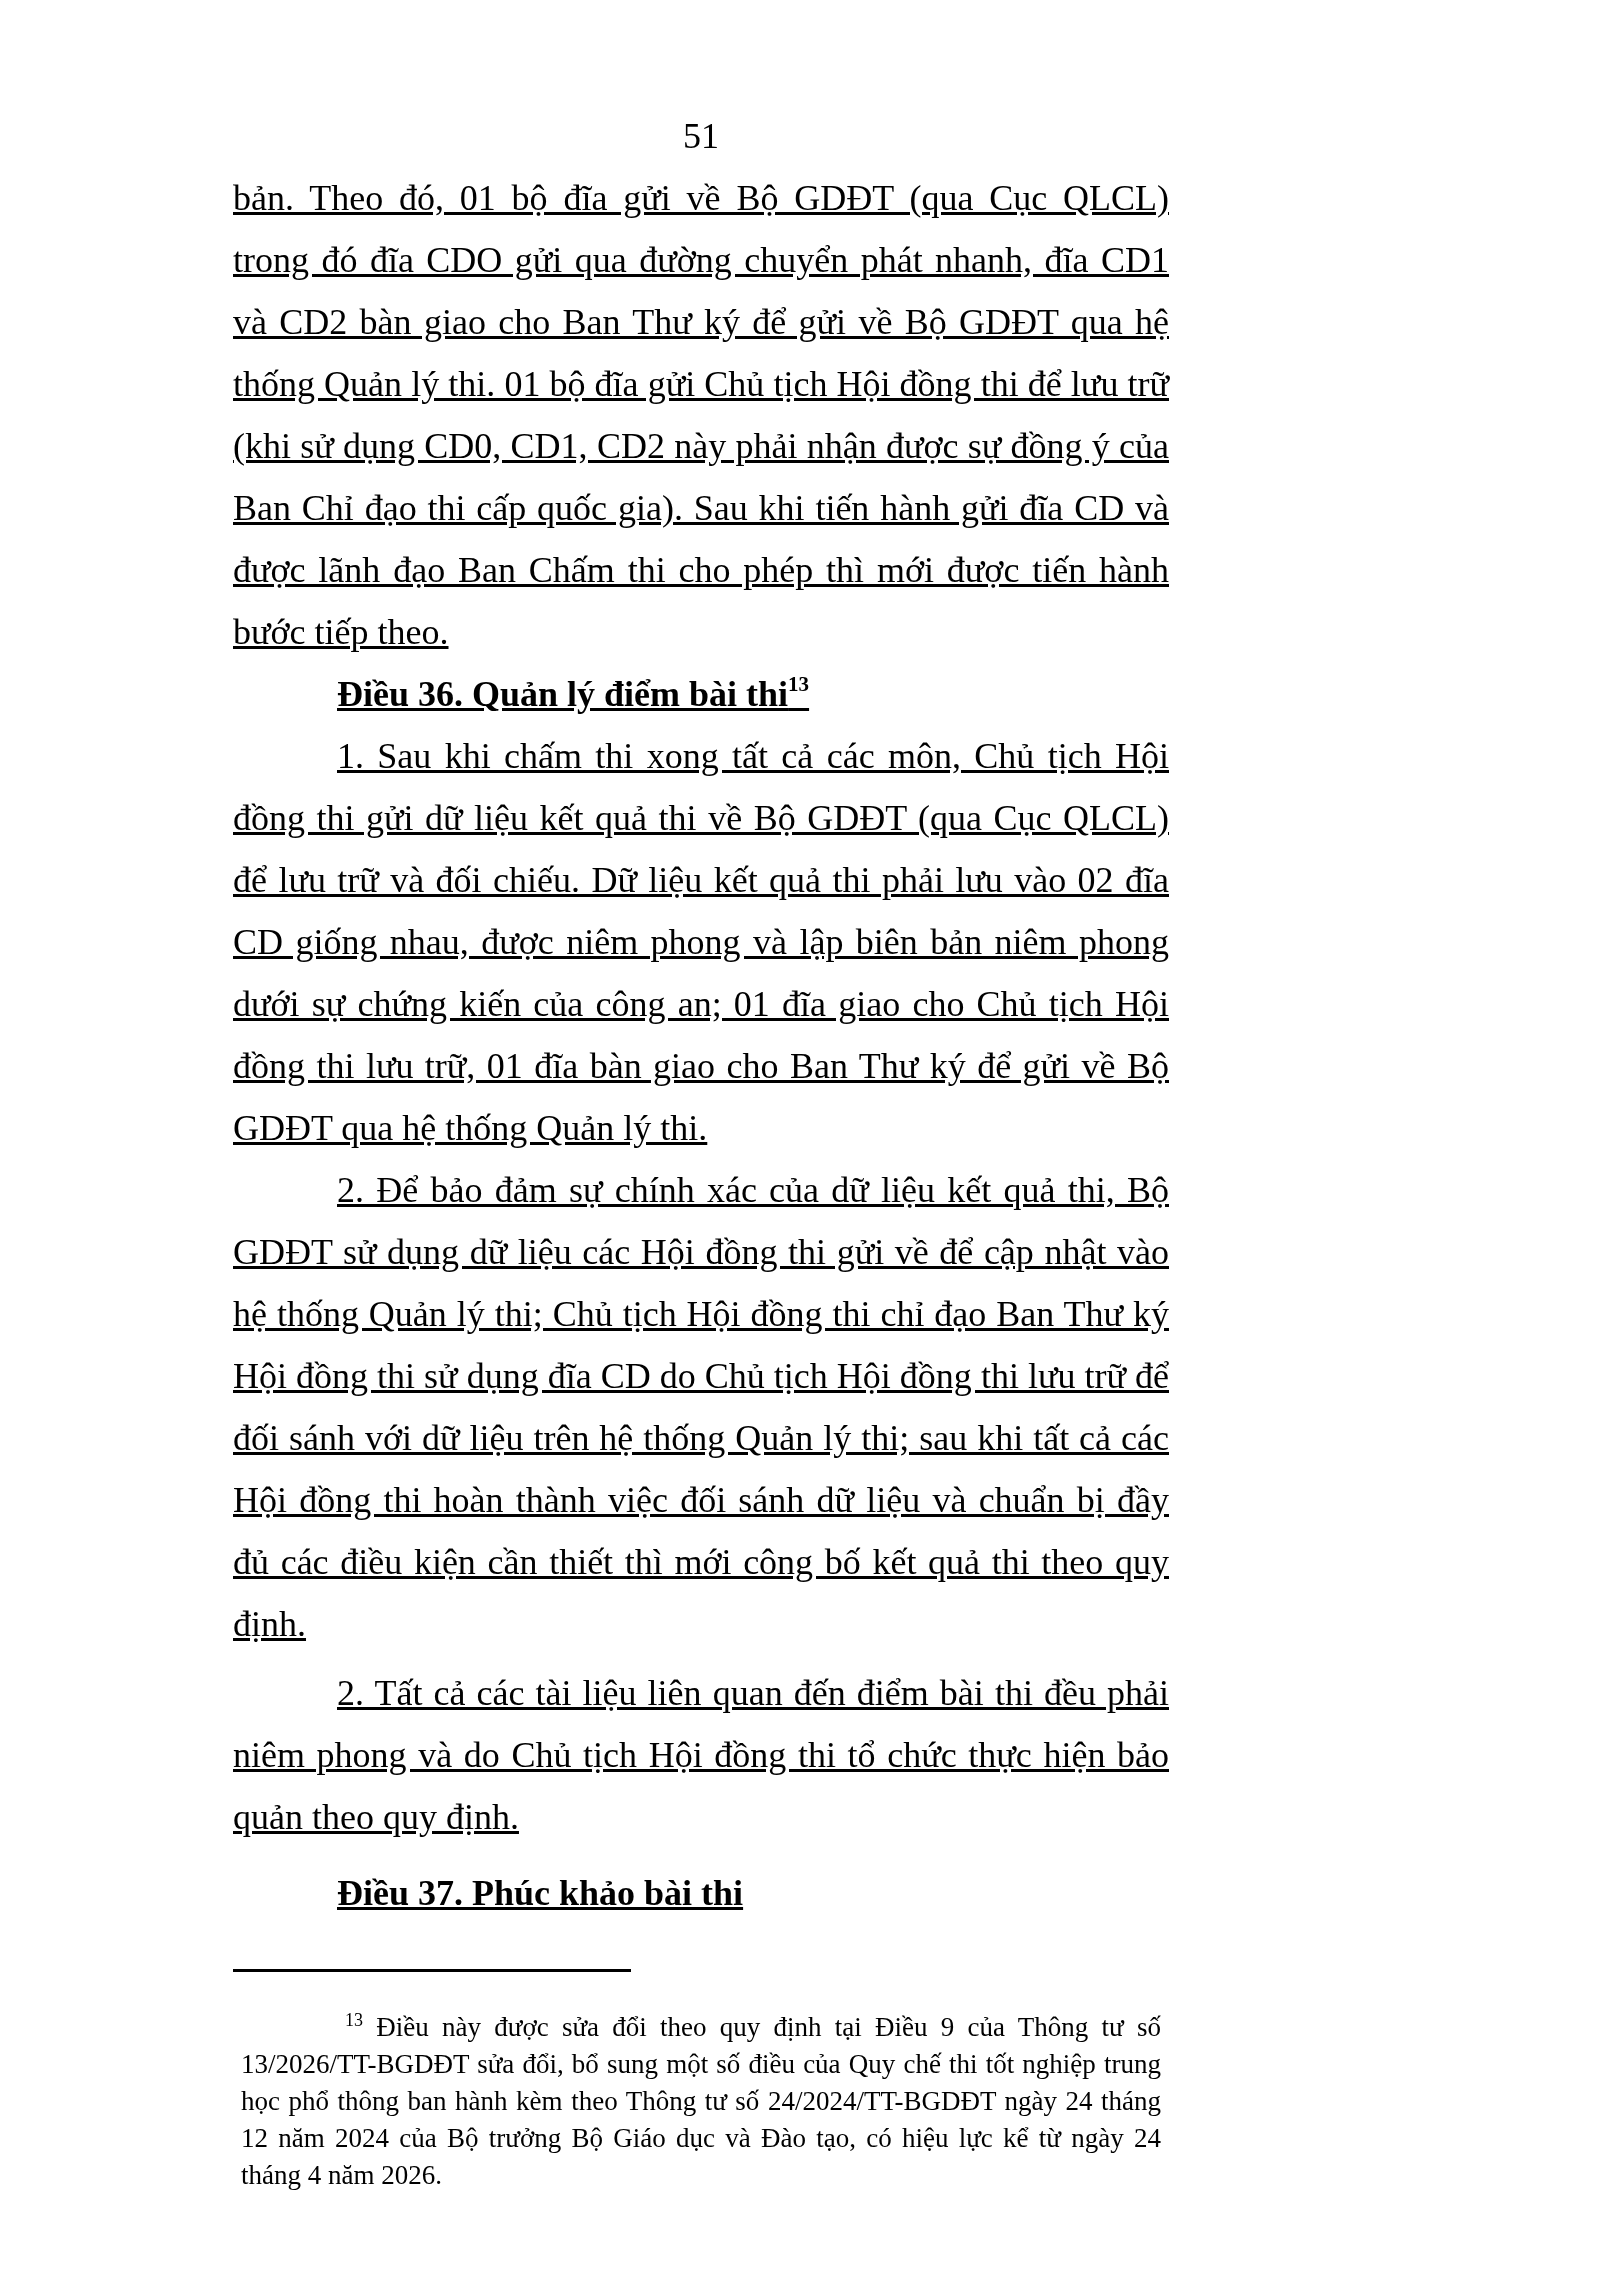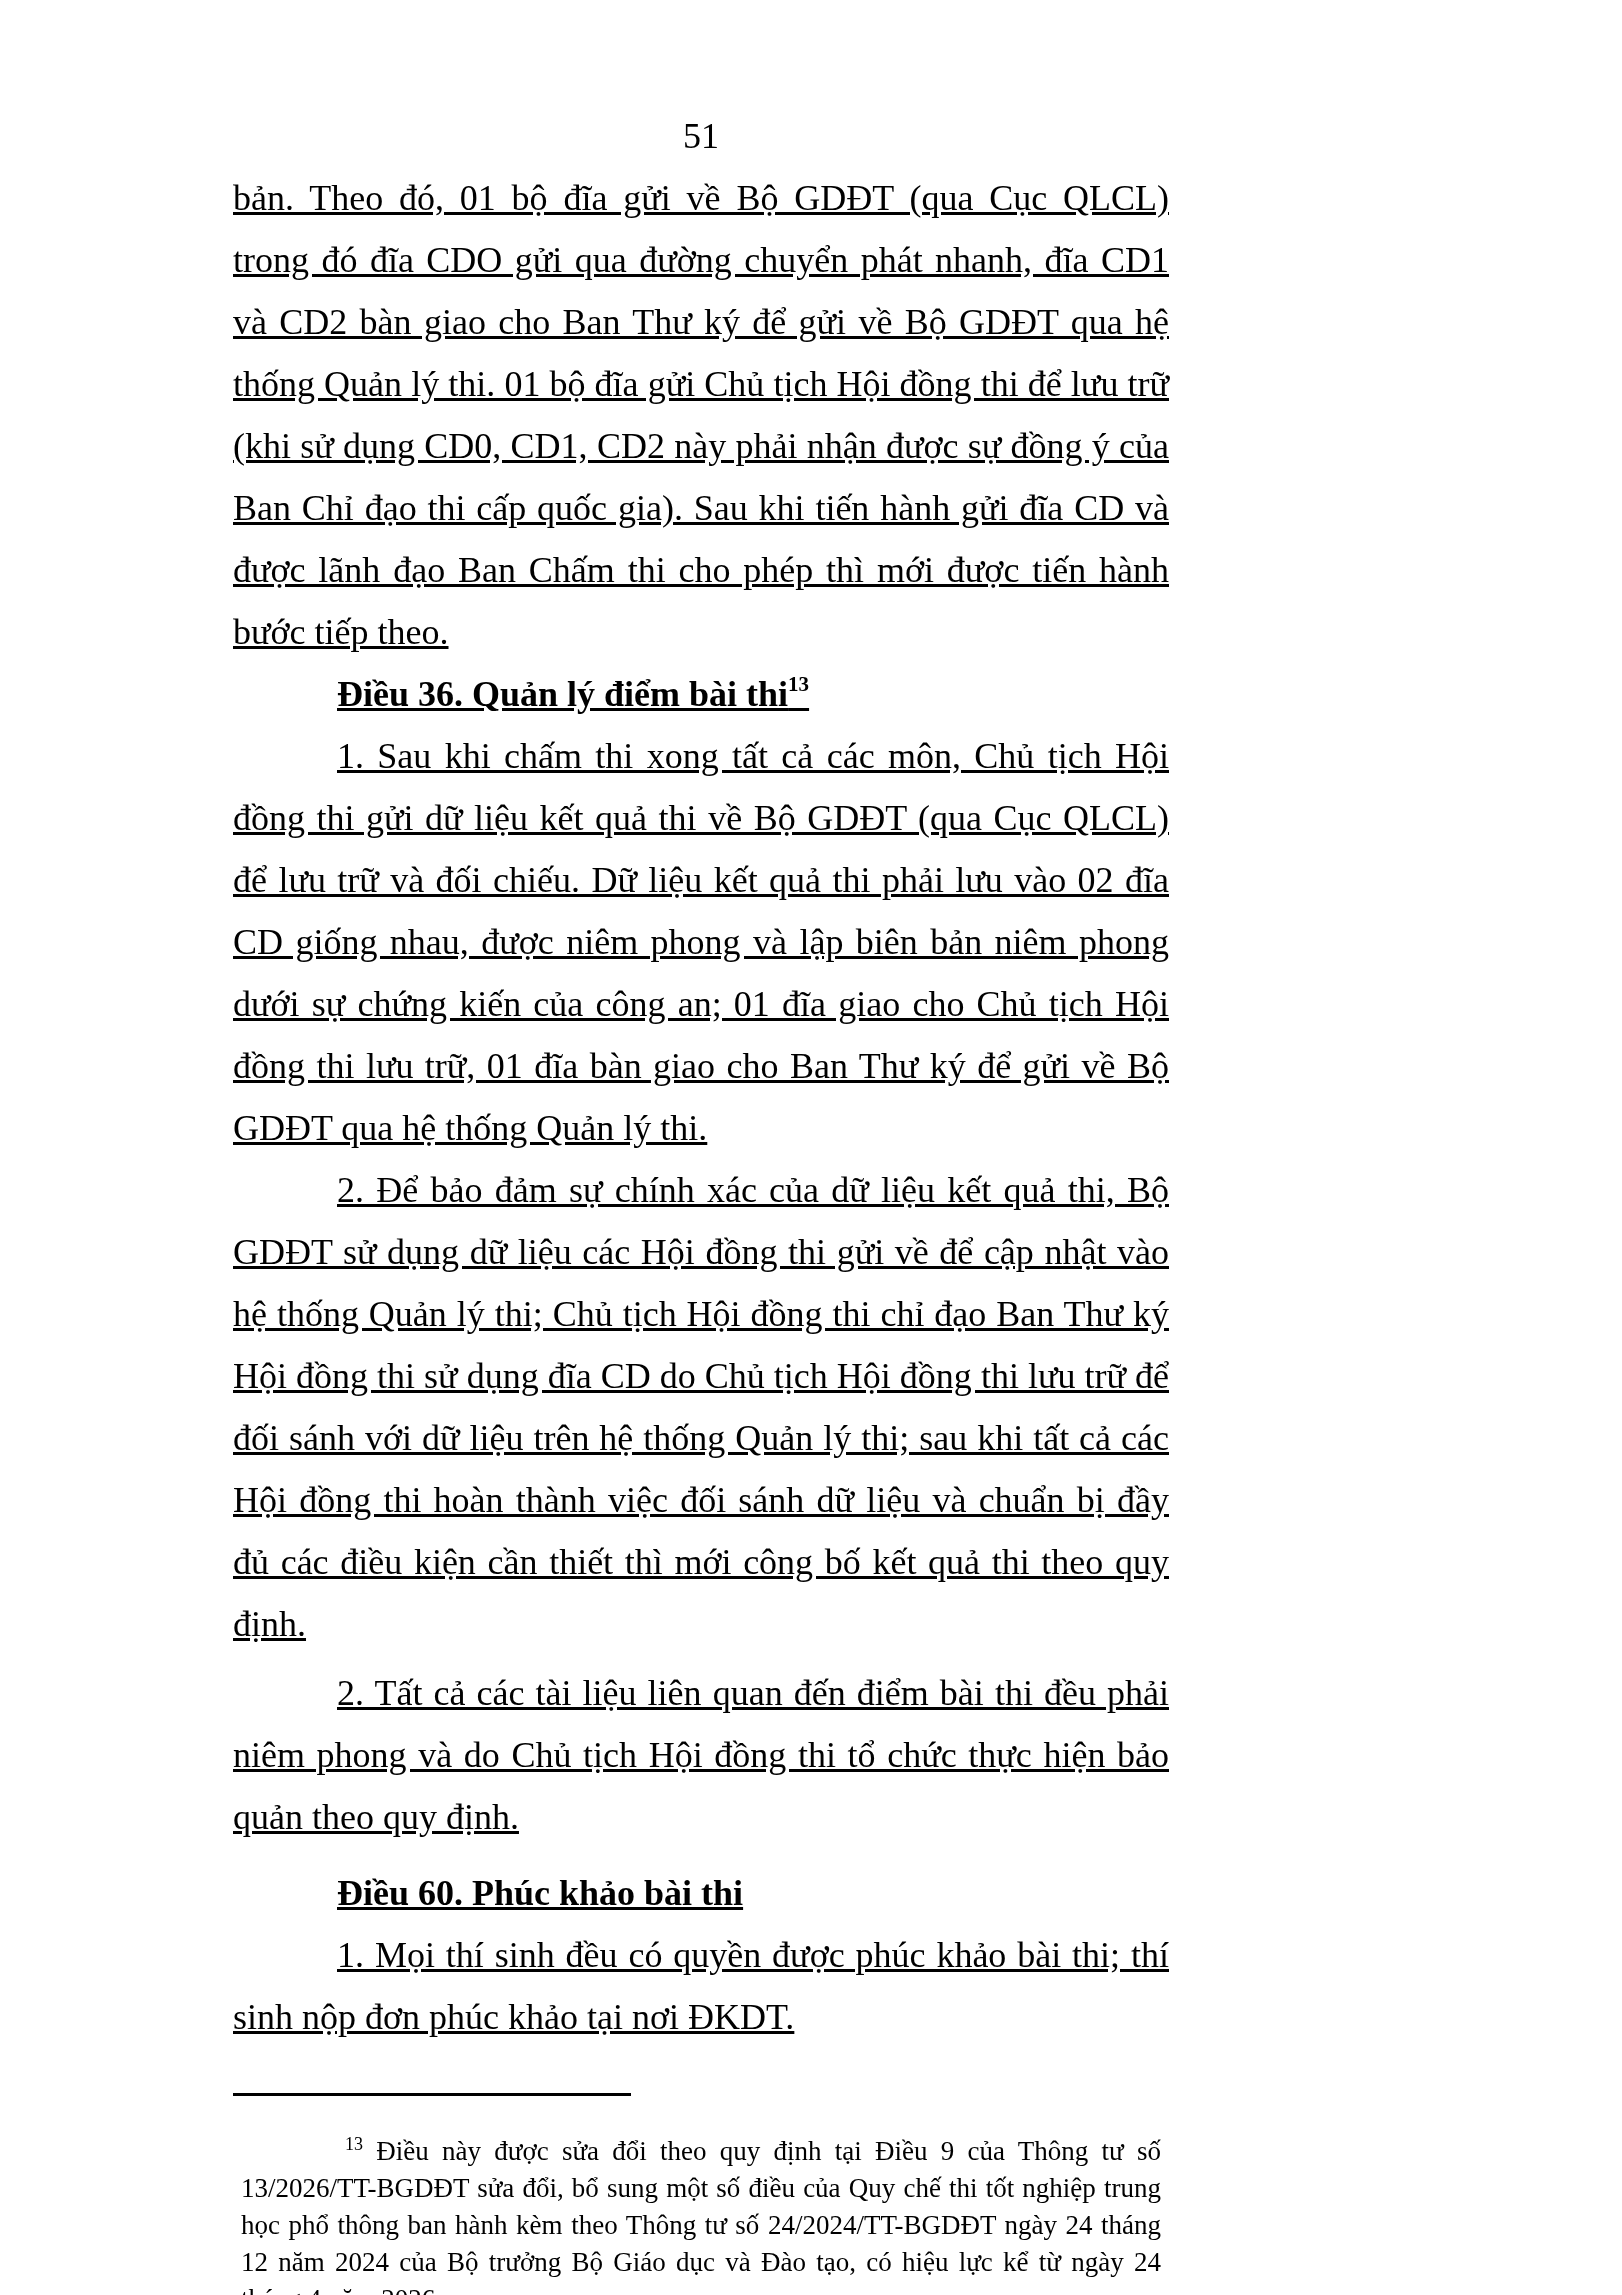--- a/index.html
+++ b/index.html
@@ -73,23 +73,22 @@
 
     <p class="block heading"><span>Điều 36. Quản lý điểm bài thi</span><sup class="fn-ref">13</sup></p>
 
     <p class="block para"><span>1. Sau khi chấm thi xong tất cả các môn, Chủ tịch Hội đồng thi gửi dữ liệu kết quả thi về Bộ GDĐT (qua Cục QLCL) để lưu trữ và đối chiếu. Dữ liệu kết quả thi phải lưu vào 02 đĩa CD giống nhau, được niêm phong và lập biên bản niêm phong dưới sự chứng kiến của công an; 01 đĩa giao cho Chủ tịch Hội đồng thi lưu trữ, 01 đĩa bàn giao cho Ban Thư ký để gửi về Bộ GDĐT qua hệ thống Quản lý thi.</span></p>
 
     <p class="block para"><span>2. Để bảo đảm sự chính xác của dữ liệu kết quả thi, Bộ GDĐT sử dụng dữ liệu các Hội đồng thi gửi về để cập nhật vào hệ thống Quản lý thi; Chủ tịch Hội đồng thi chỉ đạo Ban Thư ký Hội đồng thi sử dụng đĩa CD do Chủ tịch Hội đồng thi lưu trữ để đối sánh với dữ liệu trên hệ thống Quản lý thi; sau khi tất cả các Hội đồng thi hoàn thành việc đối sánh dữ liệu và chuẩn bị đầy đủ các điều kiện cần thiết thì mới công bố kết quả thi theo quy định.</span></p>
 
 
     <p class="block para mt8"><span>2. Tất cả các tài liệu liên quan đến điểm bài thi đều phải niêm phong và do Chủ tịch Hội đồng thi tổ chức thực hiện bảo quản theo quy định.</span></p>
 
-    <p class="block heading mt18"><span>Điều 60. Phúc khảo bài thi</span></p>
+    <p class="block heading mt18"><span>Điều 37. Phúc khảo bài thi</span></p>
 
-    <p class="block para"><span>1. Mọi thí sinh đều có quyền được phúc khảo bài thi; thí sinh nộp đơn phúc khảo tại nơi ĐKDT.</span></p>
 
   </div>
 
   <div class="footnote-separator"></div>
 
   <p class="footnote"><sup class="fn-ref">13</sup><span> Điều này được sửa đổi theo quy định tại Điều 9 của Thông tư số 13/2026/TT-BGDĐT sửa đổi, bổ sung một số điều của Quy chế thi tốt nghiệp trung học phổ thông ban hành kèm theo Thông tư số 24/2024/TT-BGDĐT ngày 24 tháng 12 năm 2024 của Bộ trưởng Bộ Giáo dục và Đào tạo, có hiệu lực kể từ ngày 24 tháng 4 năm 2026.</span></p>
 
 </div>
 
 

